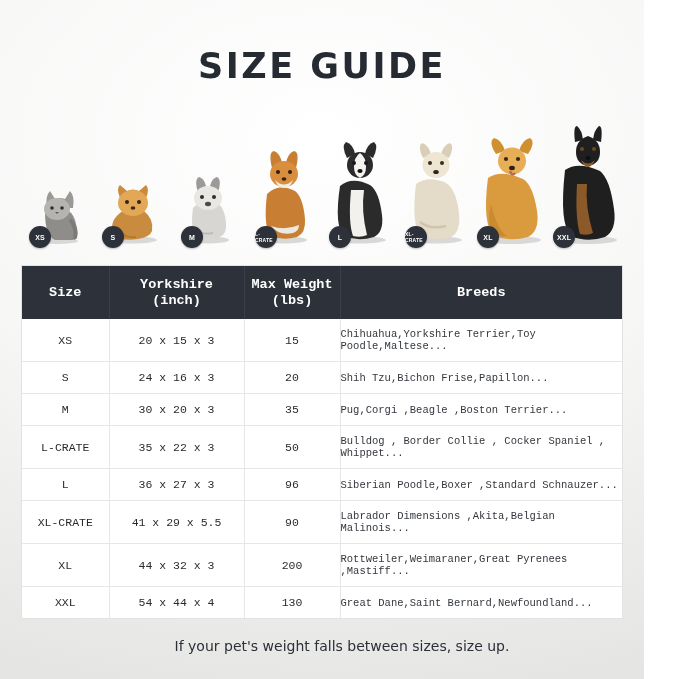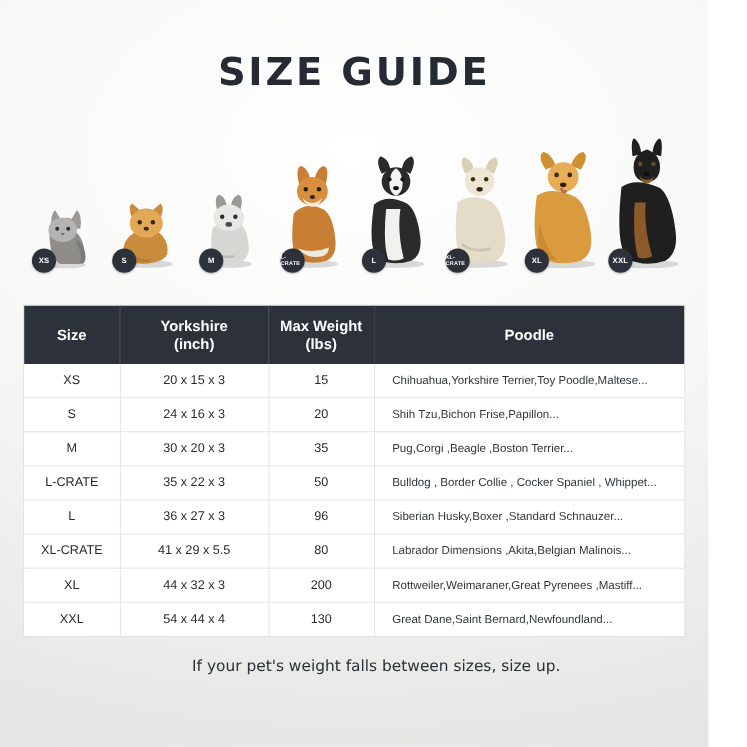--- a/index.html
+++ b/index.html
@@ -67,21 +67,22 @@
     align-items: center;
     justify-content: center;
     letter-spacing: 0.2px;
     box-shadow: 0 1px 2px rgba(0,0,0,0.25);
   }
   .badge.small-text { font-size: 5px; }
   .pet-wrap { position: relative; }
 
   
   .table-zone {
-    margin: 34px 22px 0 22px;
+    margin: 22px 22px 0 22px;
+    font-family: Liberation Mono, monospace;
   }
   table {
     width: 100%;
     border-collapse: collapse;
     background: #ffffff;
     table-layout: fixed;
     box-shadow: 0 0 0 1px #e2e2e2;
   }
   thead th {
     background: #2c313a;
@@ -100,21 +101,21 @@
     text-align: center;
     padding: 9px 4px;
     border-bottom: 1px solid #e6e6e6;
     border-right: 1px solid #e6e6e6;
     background: #ffffff;
   }
   tbody td:last-child { border-right: none; }
   tbody tr:last-child td { border-bottom: none; }
   td.breeds {
     text-align: left;
-    padding-left: 16px;
+    padding-left: 0;
     font-size: 10.5px;
     color: #33373d;
   }
   col.c1 { width: 14.5%; }
   col.c2 { width: 22.5%; }
   col.c3 { width: 16%; }
   col.c4 { width: 47%; }
 
   .footnote {
     text-align: center;
@@ -289,21 +290,21 @@
           </th>
           <th>
             <span>Yorkshire</span><br>
             <span>(inch)</span>
           </th>
           <th>
             <span>Max Weight</span><br>
             <span>(lbs)</span>
           </th>
           <th>
-            <span>Poodle</span>
+            <span>Breeds</span>
           </th>
         </tr>
       </thead>
       <tbody>
         <tr>
           <td>XS</td>
           <td>20 x 15 x 3</td>
           <td>15</td>
           <td class="breeds">Chihuahua,Yorkshire Terrier,Toy Poodle,Maltese...</td>
         </tr>
@@ -322,26 +323,26 @@
         <tr>
           <td>L-CRATE</td>
           <td>35 x 22 x 3</td>
           <td>50</td>
           <td class="breeds">Bulldog , Border Collie , Cocker Spaniel , Whippet...</td>
         </tr>
         <tr>
           <td>L</td>
           <td>36 x 27 x 3</td>
           <td>96</td>
-          <td class="breeds">Siberian Husky,Boxer ,Standard Schnauzer...</td>
+          <td class="breeds">Siberian Poodle,Boxer ,Standard Schnauzer...</td>
         </tr>
         <tr>
           <td>XL-CRATE</td>
           <td>41 x 29 x 5.5</td>
-          <td>80</td>
+          <td>90</td>
           <td class="breeds">Labrador Dimensions ,Akita,Belgian Malinois...</td>
         </tr>
         <tr>
           <td>XL</td>
           <td>44 x 32 x 3</td>
           <td>200</td>
           <td class="breeds">Rottweiler,Weimaraner,Great Pyrenees ,Mastiff...</td>
         </tr>
         <tr>
           <td>XXL</td>

